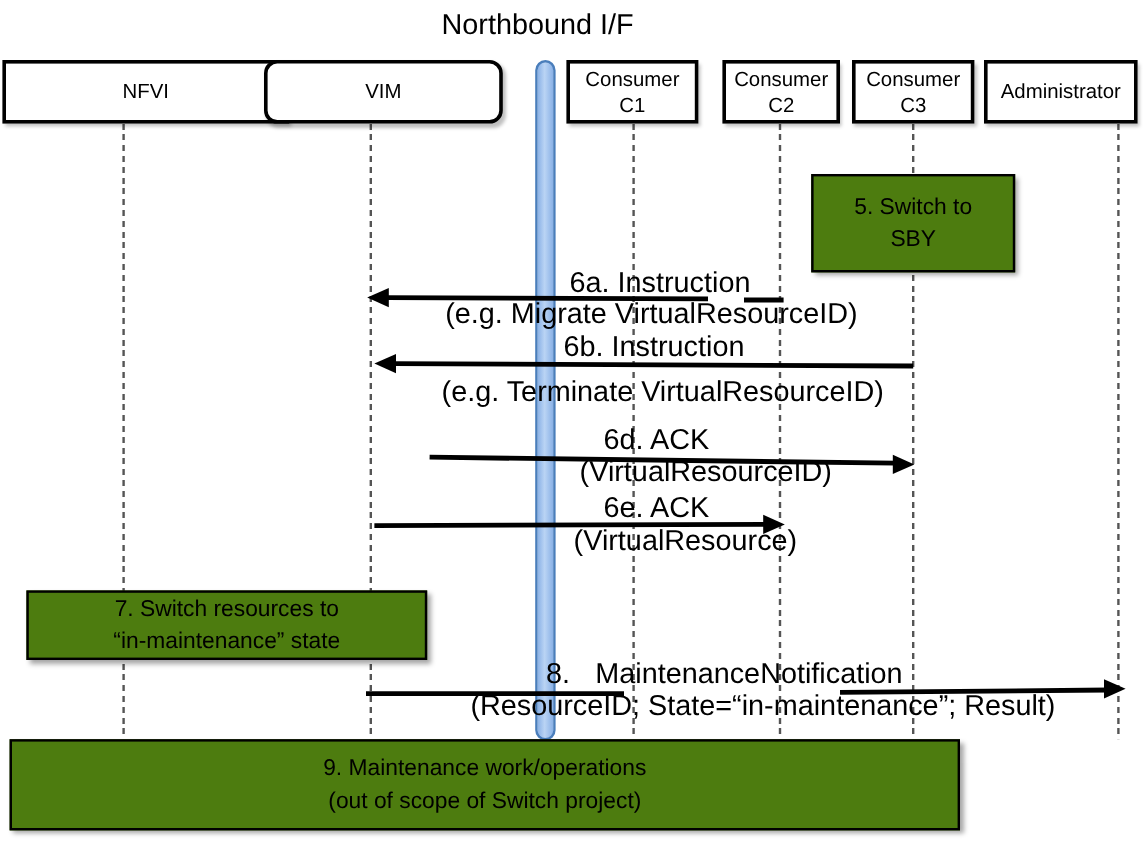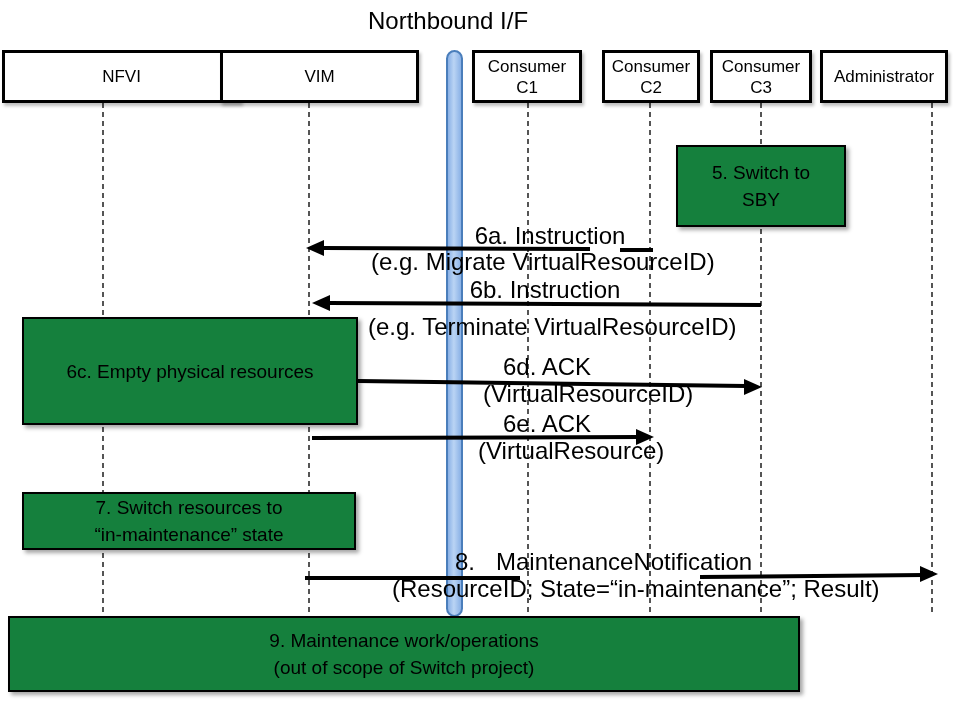--- a/index.html
+++ b/index.html
@@ -30,21 +30,21 @@
   }
   .arrows{position:absolute;left:0;top:0;z-index:3;}
   .actor{
     position:absolute;top:50px;height:53px;box-sizing:border-box;
     border:3px solid #000;background:#fff;
     display:flex;flex-direction:column;align-items:center;justify-content:center;
     font-size:17px;z-index:4;box-shadow:2px 3px 3px rgba(0,0,0,0.25);
   }
   .actor span{display:block;line-height:21px;text-align:center;white-space:nowrap;}
   .note{
-    position:absolute;box-sizing:border-box;border:2px solid #000;background:#15803d;
+    position:absolute;box-sizing:border-box;border:2px solid #000;background:#4d7c0f;
     display:flex;flex-direction:column;align-items:center;justify-content:center;
     font-size:19px;z-index:4;box-shadow:3px 3px 4px rgba(0,0,0,0.35);
   }
   .note span{display:block;line-height:27px;text-align:center;white-space:nowrap;}
   .msg{
     position:absolute;font-size:24px;line-height:22px;text-align:center;
     white-space:nowrap;z-index:5;
   }
   .msg-left{text-align:left;}
 </style>
@@ -81,21 +81,21 @@
 
     <line x1="305" y1="578" x2="520" y2="578" stroke="#000" stroke-width="4"></line>
     <line x1="700" y1="577" x2="924" y2="575" stroke="#000" stroke-width="4"></line>
     <polygon points="938,574 920,566 920,582" fill="#000"></polygon>
   </svg>
 
   <div class="actor" style="left:2px;width:239px;">
     <span>NFVI</span>
       <span></span>
   </div>
-  <div class="actor" style="left:220px;width:199px;">
+  <div class="actor" style="left:220px;width:199px;border-radius:11px;">
     <span>VIM</span>
       <span></span>
   </div>
   <div class="actor" style="left:472px;width:110px;">
     <span>Consumer</span>
       <span>C1</span>
   </div>
   <div class="actor" style="left:602px;width:98px;">
     <span>Consumer</span>
       <span>C2</span>
@@ -105,24 +105,20 @@
       <span>C3</span>
   </div>
   <div class="actor" style="left:820px;width:128px;">
     <span>Administrator</span>
       <span></span>
   </div>
 
   <div class="note" style="left:676px;top:145px;width:170px;height:82px;">
     <span>5. Switch to</span>
       <span>SBY</span>
-  </div>
-  <div class="note" style="left:22px;top:317px;width:336px;height:108px;">
-    <span>6c. Empty physical resources</span>
-      <span></span>
   </div>
   <div class="note" style="left:22px;top:492px;width:334px;height:58px;">
     <span>7. Switch resources to</span>
       <span>“in-maintenance” state</span>
   </div>
   <div class="note" style="left:8px;top:616px;width:792px;height:76px;line-height:28px;">
     <span>9. Maintenance work/operations</span>
       <span>(out of scope of Switch project)</span>
   </div>
 

